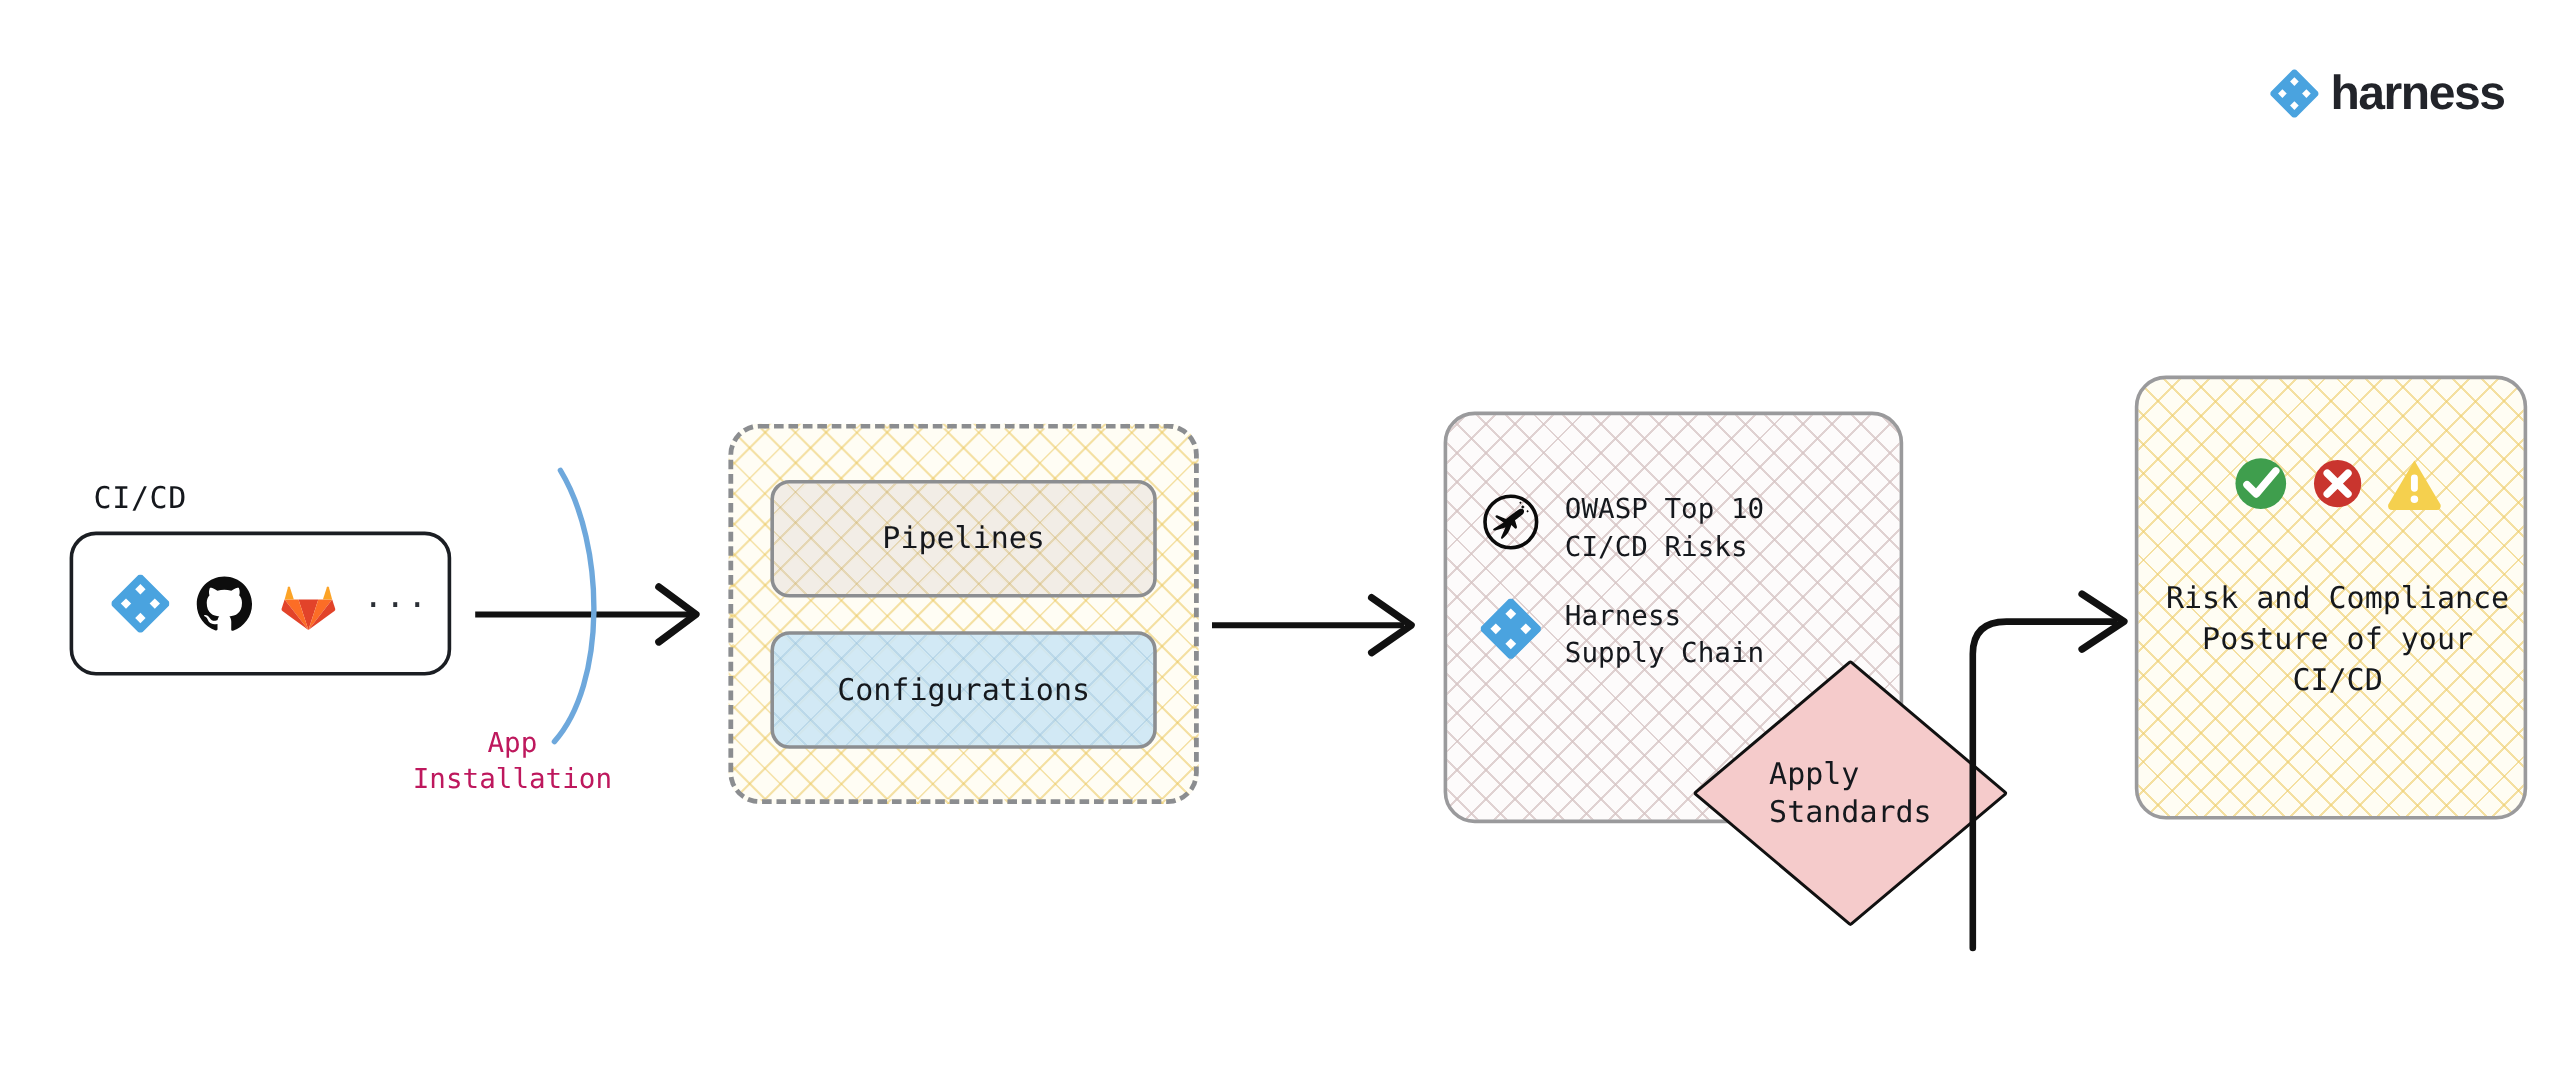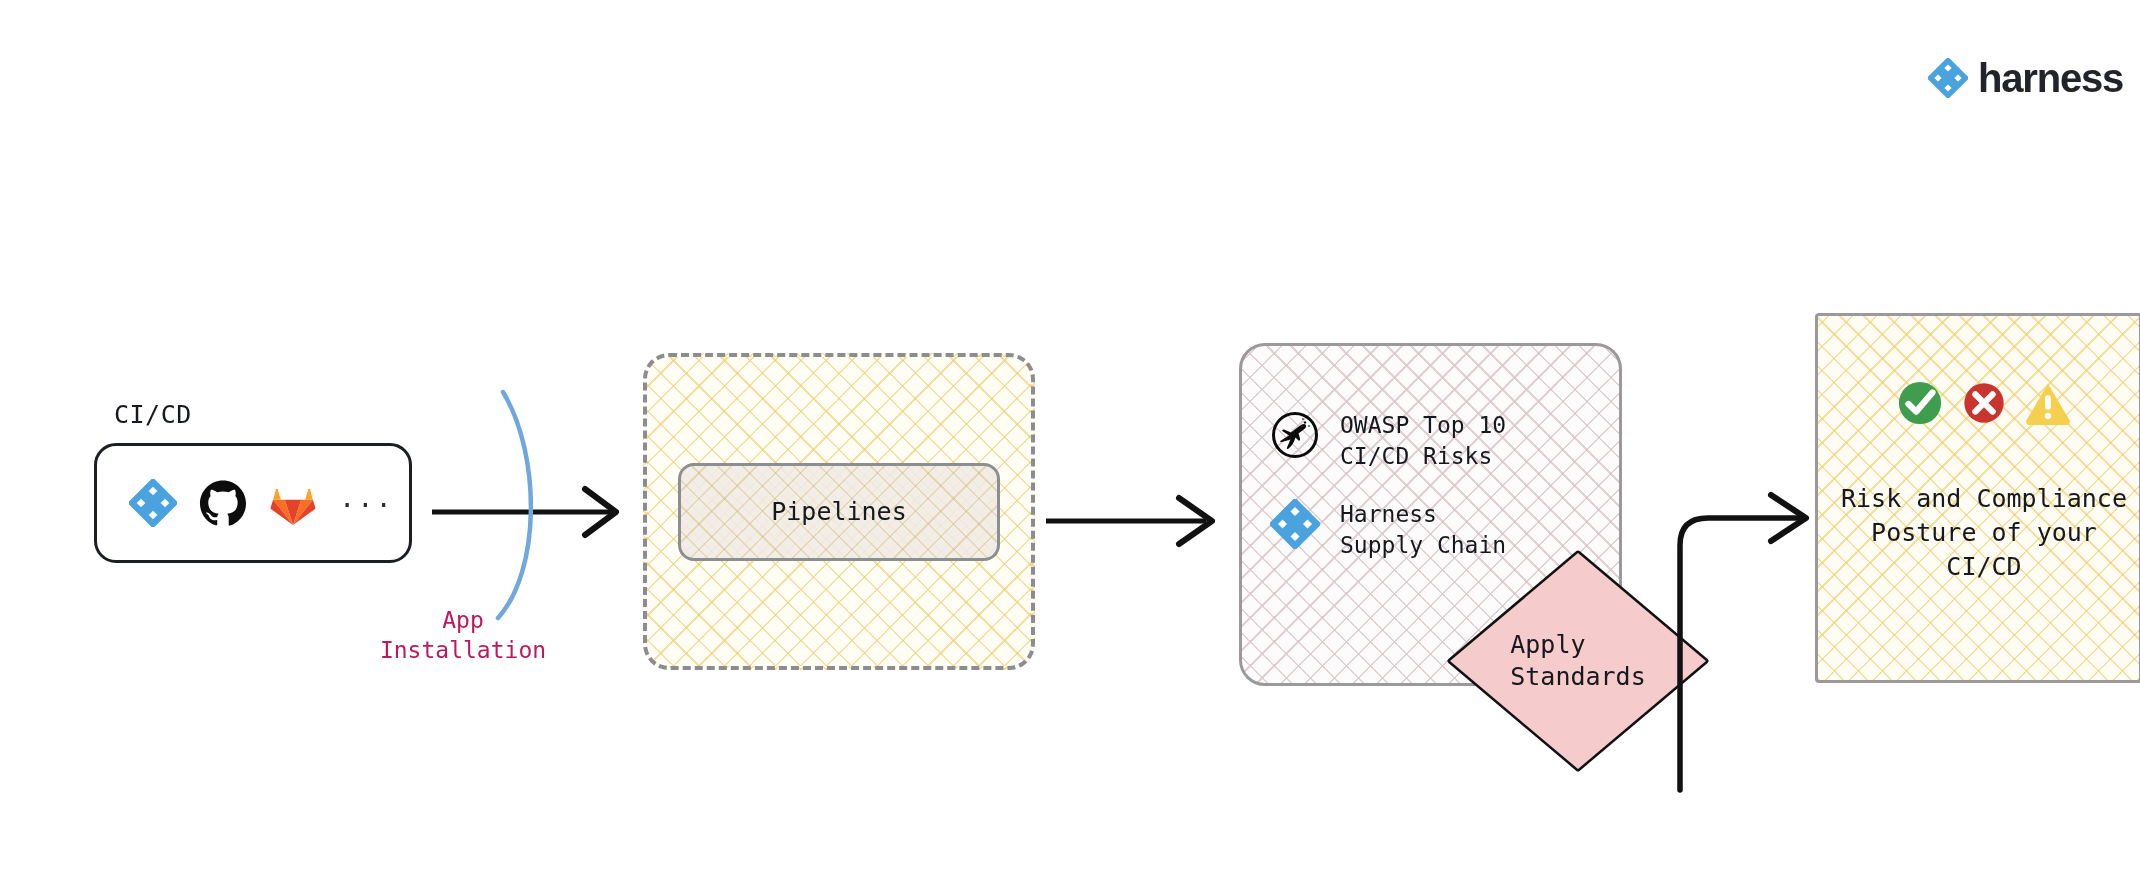--- a/index.html
+++ b/index.html
@@ -14,21 +14,20 @@
     overflow: hidden;
     font-family: "DejaVu Sans Mono", "Liberation Mono", monospace;
     -webkit-font-smoothing: antialiased;
   }
 
   .stage {
     position: absolute;
     inset: 0;
     width: 1932px;
     height: 890px;
-    margin-left: 36px;
   }
 
   
   .brand {
     position: absolute;
     left: 1892px;
     top: 58px;
     display: flex;
     align-items: center;
     gap: 10px;
@@ -190,21 +189,21 @@
   }
 
   
   .outcome-card {
     position: absolute;
     left: 1779px;
     top: 313px;
     width: 327px;
     height: 370px;
     border: 3px solid #9a9a9c;
-    border-radius: 4px;
+    border-radius: 26px;
     box-sizing: border-box;
     background-color: #fffdf3;
     background-image:
       repeating-linear-gradient(45deg,  rgba(238,206,110,0.62) 0 1.7px, rgba(0,0,0,0) 1.7px 17px),
       repeating-linear-gradient(-45deg, rgba(238,206,110,0.62) 0 1.7px, rgba(0,0,0,0) 1.7px 17px);
     display: flex;
     flex-direction: column;
     align-items: center;
     padding-left: 11px;
   }
@@ -278,20 +277,23 @@
     <span class="ellipsis-slot">...</span>
   </div>
 
   <div class="app-install-label">App
 Installation</div>
 
   <div class="dashed-group">
     <div class="inner-card pipelines">
       <span>Pipelines</span>
     </div>
+    <div class="inner-card configurations">
+      <span>Configurations</span>
+    </div>
   </div>
 
   <div class="standards-card">
     <div class="std-row">
       <svg class="std-icon" viewBox="0 0 100 100">
         <circle cx="50" cy="50" r="43" fill="none" stroke="#0b0b0b" stroke-width="6"></circle>
         <path fill="#0b0b0b" d="M62 30 c3-2 7-3 9-1 2 2 1 6-1 8 l-9 7 -4 3 3 10 c1 3-1 5-3 4 l-6-6 -3 8 c-2 5-6 10-11 14 -2 2-4 1-3-2 l7-16 -17 5 c-3 1-5-1-2-3 l16-10 -12-8 c-3-2-1-5 2-4 l14 6 9-7 z"></path>
         <path fill="#0b0b0b" d="M70 22 l3 3 -3 3 -3-3z M78 30 l2 2 -2 2 -2-2z M66 16 l2 2 -2 2 -2-2z"></path>
       </svg>
       <div class="std-text">OWASP Top 10

